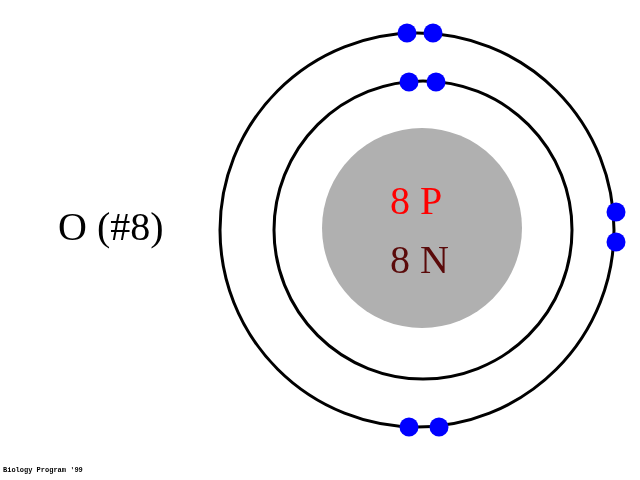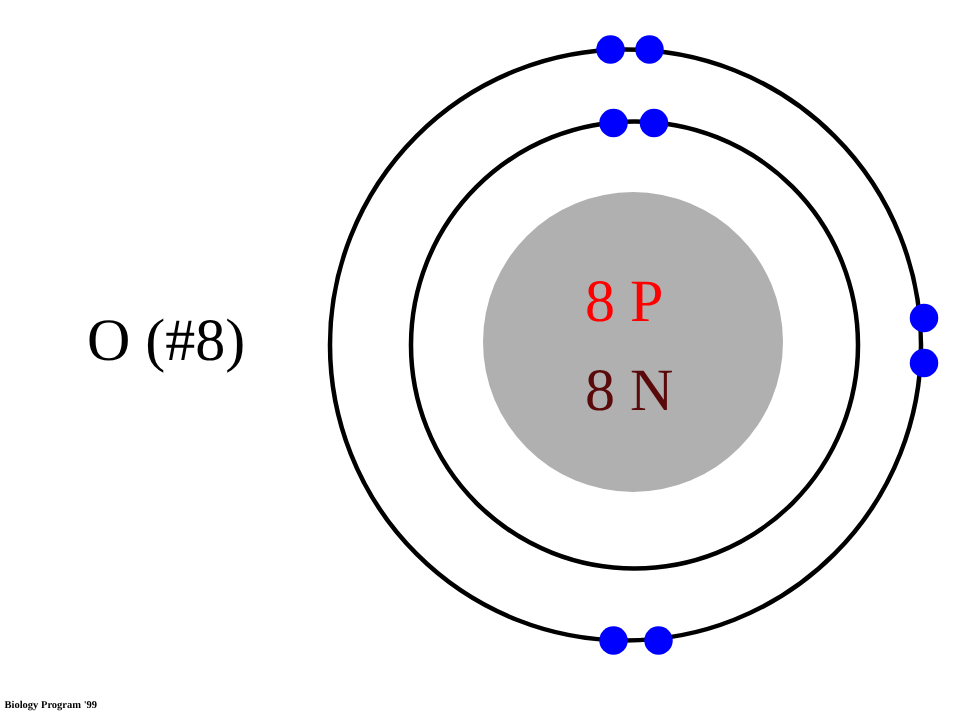--- a/index.html
+++ b/index.html
@@ -1,20 +1,20 @@
 <!DOCTYPE html>
 <html><head>
 <meta charset="utf-8">
 <style>
   html, body { margin:0; padding:0; background:#ffffff; }
   body { width:640px; height:480px; position:relative; overflow:hidden; }
   #diagram { position:absolute; left:0; top:0; }
   .label-element { font-family:"Liberation Serif", serif; font-size:40px; fill:#000; }
   .nuc-text { font-family:"Liberation Serif", serif; font-size:40px; }
-  .credit { position:absolute; left:3px; top:466px; font-family:Liberation Serif, serif; font-size:7px; font-weight:bold; color:#000; }
+  .credit { position:absolute; left:3px; top:466px; font-family:Liberation Mono, monospace; font-size:7px; font-weight:bold; color:#000; }
 </style>
 </head>
 <body>
 
 <svg id="diagram" width="640" height="480" viewBox="0 0 640 480">
 
   <circle cx="417" cy="230" r="197" fill="none" stroke="#000" stroke-width="3"></circle>
 
   <circle cx="423" cy="230" r="149" fill="none" stroke="#000" stroke-width="3"></circle>
 

